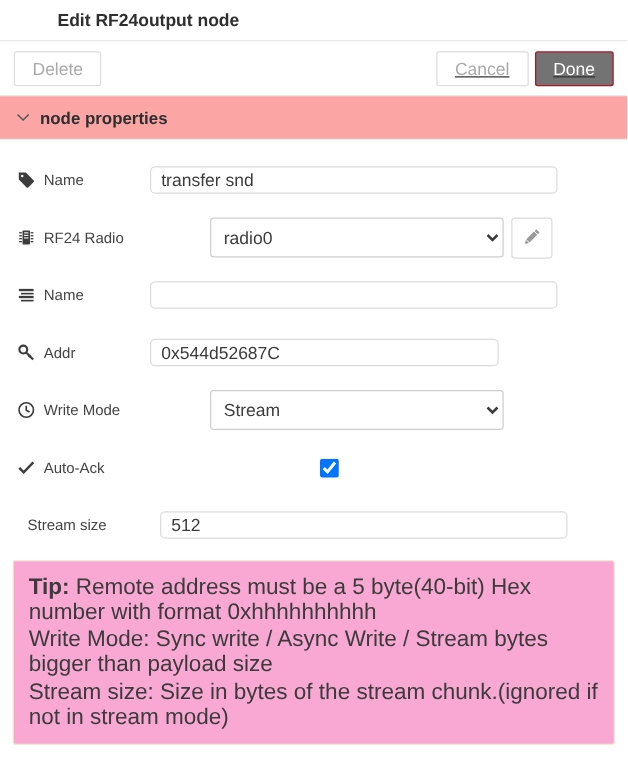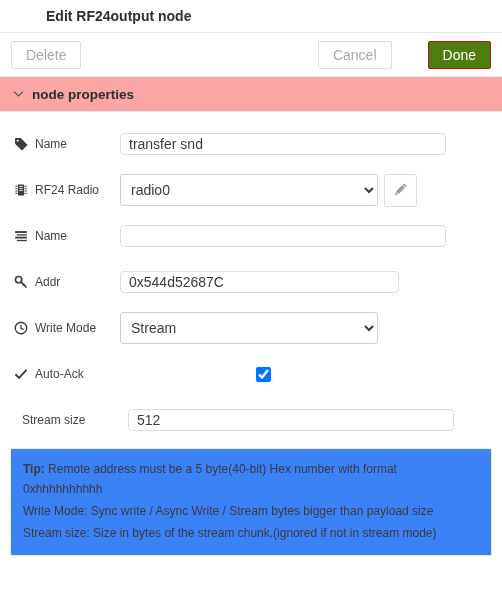--- a/index.html
+++ b/index.html
@@ -51,27 +51,26 @@
     height: 28px;
     line-height: 26px;
     border-radius: 2px;
     cursor: pointer;
     box-sizing: border-box;
     text-align: center;
   }
   .btn-delete { min-width: 62px; }
   .btn-cancel { min-width: 62px; }
   .btn-primary {
-    background: #4d7c0f;
+    background: #737373;
     border-color: #ad1625;
     color: #ffffff;
-    margin-left: 20px;
   }
   .spacer { flex: 1 1 auto; }
-  .btn-group-right { display: flex; gap: 16px; }
+  .btn-group-right { display: flex; gap: 5px; text-decoration: underline; }
 
   
   .section-header {
     height: 35px;
     background: #fca5a5;
     border-bottom: 1px solid #e8e8e8;
     display: flex;
     align-items: center;
     padding: 0 13px;
     box-sizing: border-box;
@@ -142,21 +141,21 @@
     border: 1px solid #cfcfcf;
     border-radius: 3px;
     background: #ffffff;
     font-family: "Liberation Sans", sans-serif;
     font-size: 14px;
     color: #3b3b3b;
     padding: 0 6px;
     box-sizing: border-box;
     outline: none;
   }
-  .sel-wide { width: 258px; }
+  .sel-wide { width: 235px; margin-left: 48px; }
 
   .icon-btn {
     width: 33px;
     height: 33px;
     margin-left: 6px;
     border: 1px solid #dcdcdc;
     border-radius: 3px;
     background: #ffffff;
     display: inline-flex;
     align-items: center;
@@ -175,25 +174,25 @@
   input[type="checkbox"].chk {
     width: 15px;
     height: 15px;
     margin: 0;
     cursor: pointer;
   }
 
   
   .tip {
     margin: 8px 10px 0 10px;
-    background: #3b82f6;
+    background: #f9a8d4;
     border: 1px solid #ededd4;
     border-radius: 2px;
     padding: 10px 12px 12px 12px;
-    font-size: 12px;
+    font-size: 18px;
     line-height: 20px;
     color: #3b3b3b;
     box-sizing: border-box;
   }
   .tip p { margin: 0; }
   .tip p + p { margin-top: 2px; }
   .tip b { font-weight: bold; }
 </style>
 </head>
 <body>

